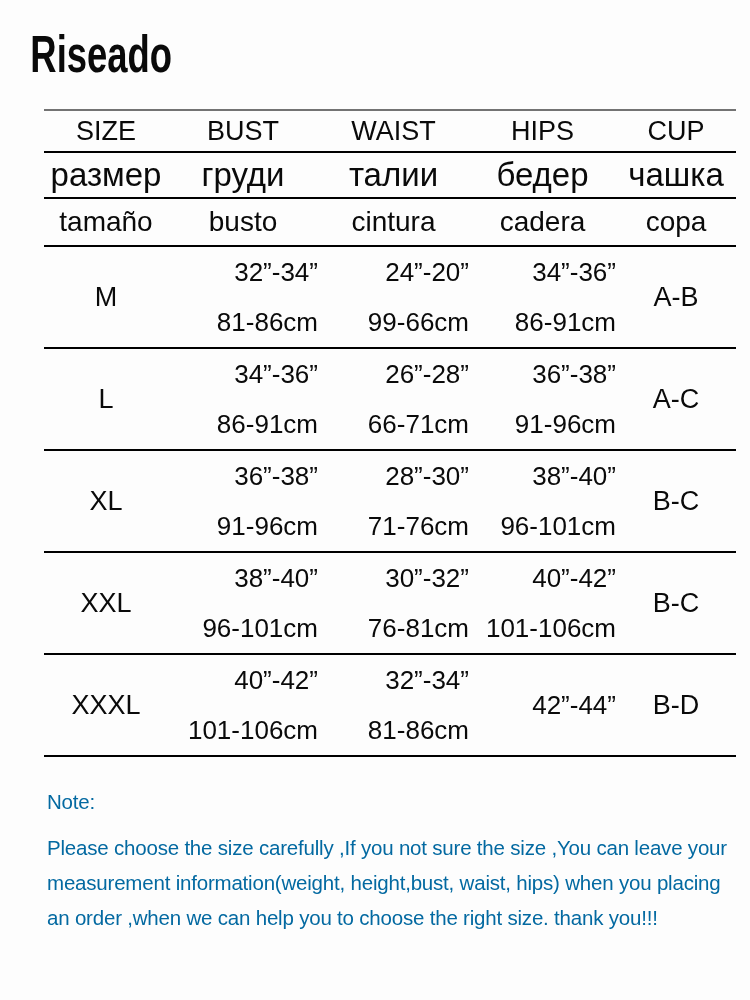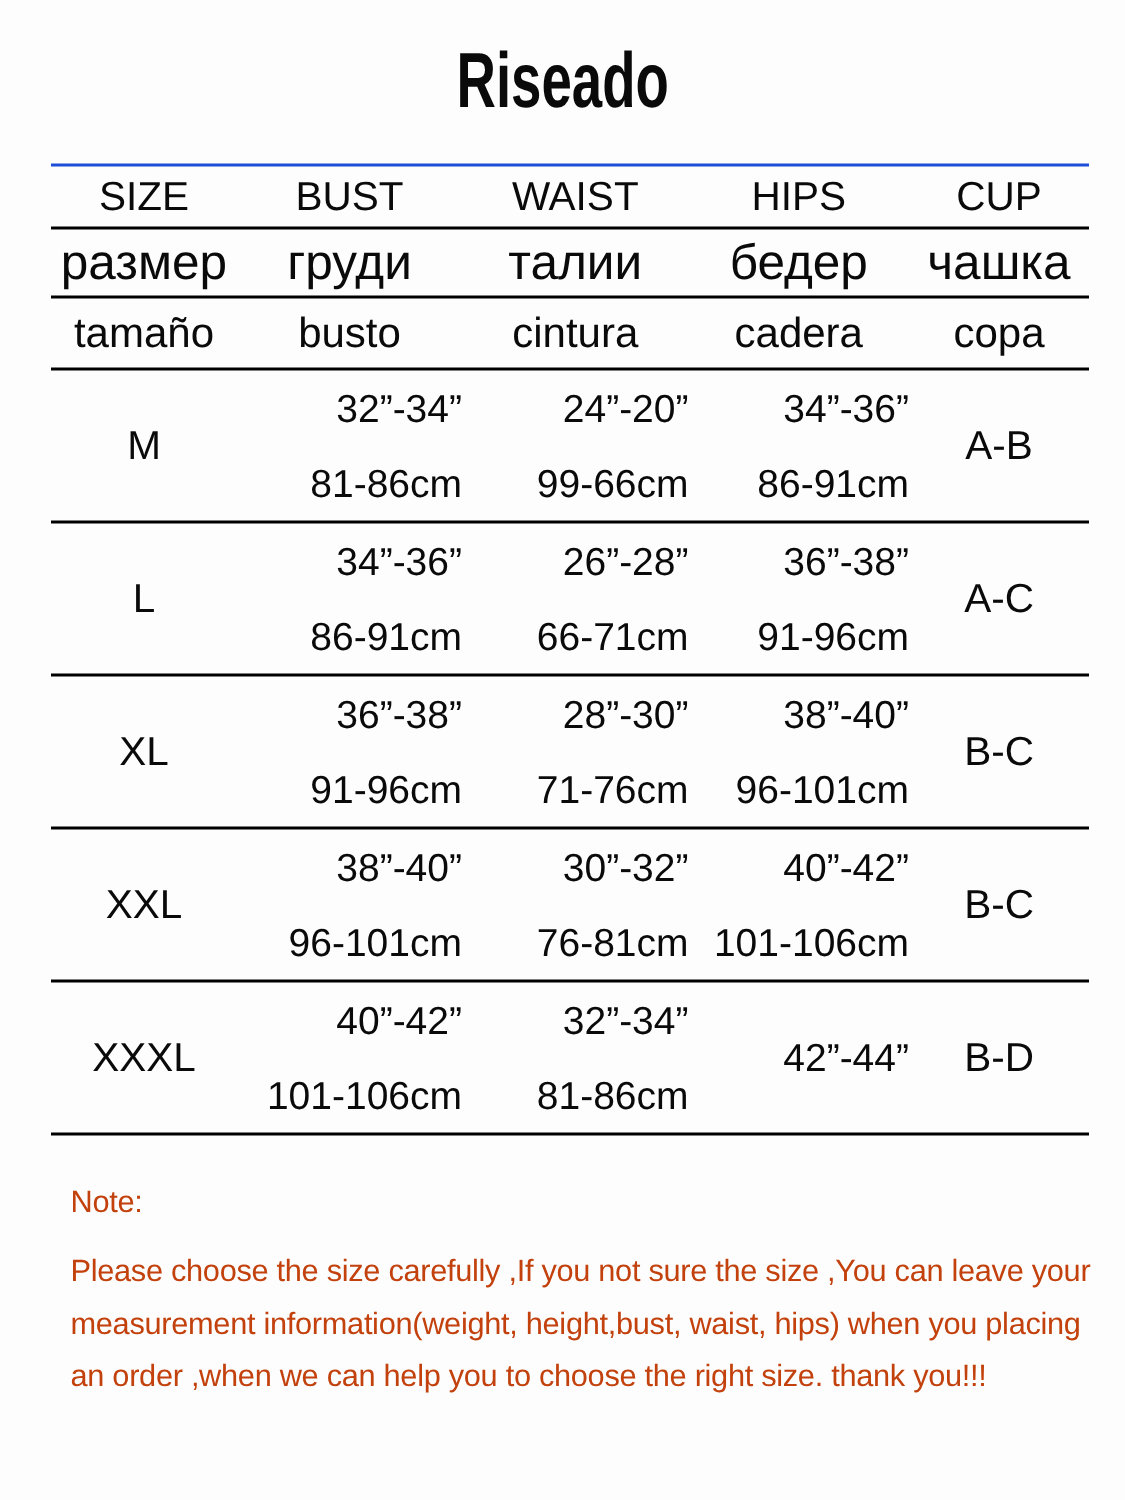--- a/index.html
+++ b/index.html
@@ -14,37 +14,36 @@
     background: #fdfdfd;
     font-family: "Liberation Sans", sans-serif;
     color: #0a0a0a;
     overflow: hidden;
   }
   .title {
     position: absolute;
     top: 28px;
     left: 0;
     width: 750px;
-    text-align: center;
   }
   .title-text {
     display: inline-block;
     font-size: 52px;
     font-weight: bold;
     line-height: 1.0;
     transform: scale(0.70, 1.0);
     transform-origin: center;
     white-space: nowrap;
   }
   .size-table {
     position: absolute;
-    left: 34px;
+    left: 44px;
     top: 109px;
     width: 692px;
-    border-top: 2px solid #1d4ed8;
+    border-top: 2px solid #737373;
   }
   .trow {
     display: grid;
     grid-template-columns: 124px 150px 151px 147px 120px;
     border-bottom: 2px solid #000;
     align-items: center;
   }
   .trow.h-en  { height: 40px; font-size: 27px; }
   .trow.h-ru  { height: 44px; font-size: 33px; }
   .trow.h-es  { height: 46px; font-size: 28px; }
@@ -61,21 +60,21 @@
   .size-cell, .cup-cell {
     font-size: 27px;
   }
   .note {
     position: absolute;
     left: 47px;
     top: 790px;
     width: 675px;
     font-size: 20.5px;
     letter-spacing: -0.2px;
-    color: #c2410c;
+    color: #0369a1;
   }
   .note-label {
     margin-bottom: 16px;
   }
   .note-line {
     line-height: 35px;
     white-space: nowrap;
   }
 </style>
 </head>

